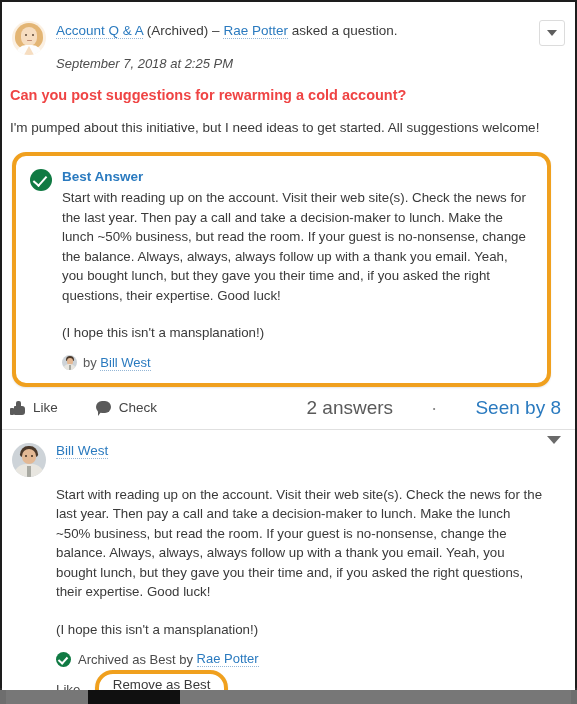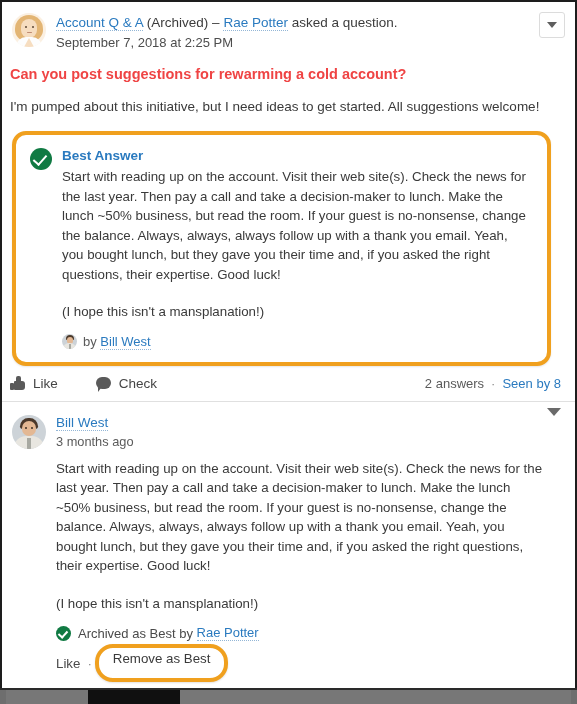--- a/index.html
+++ b/index.html
@@ -19,21 +19,21 @@
     overflow:hidden;
   }
   
   .frame-top{position:absolute;left:0;top:0;width:577px;height:2px;background:#1d1d1d;}
   .frame-left{position:absolute;left:0;top:0;width:2px;height:690px;background:#1d1d1d;}
   .frame-right{position:absolute;right:0;top:0;width:2px;height:690px;background:#1d1d1d;}
   .frame-bottom{position:absolute;left:0;top:688px;width:577px;height:2px;background:#2a2a2a;}
 
   .page{
     position:absolute;
-    left:2px;top:2px;
+    left:2px;top:10px;
     width:573px;
     height:686px;
     background:#ffffff;
     box-sizing:border-box;
     overflow:hidden;
   }
 
   
   .q-header{
     display:flex;
@@ -78,21 +78,21 @@
   .av-bill{background:#cdd3d8;}
   .av-bill .bhair{position:absolute;left:8px;top:3px;width:18px;height:11px;background:#4a382a;border-radius:9px 9px 3px 3px;}
   .av-bill .bface{position:absolute;left:10px;top:6px;width:14px;height:15px;background:#e3b894;border-radius:7px;}
   .av-bill .beL,.av-bill .beR{position:absolute;top:12px;width:2px;height:2px;background:#3a2c20;border-radius:50%;}
   .av-bill .beL{left:13px;} .av-bill .beR{left:19px;}
   .av-bill .bshirt{position:absolute;left:2px;bottom:0;width:30px;height:13px;background:#e8e6e0;border-radius:12px 12px 0 0;}
   .av-bill .btie{position:absolute;left:15px;bottom:0;width:4px;height:11px;background:#a8a9a2;}
 
   .q-meta{margin-left:10px;flex:1;min-width:0;padding-top:1px;}
   .q-line1{font-size:13.5px;color:#3c3c3c;line-height:19px;}
-  .q-line2{font-size:13px;color:#4d4d4d;line-height:19px;margin-top:1px;}
+  .q-line2{font-size:13px;color:#4d4d4d;line-height:19px;margin-top:14px;font-style:italic;}
   .link{
     color:#2a7abf;text-decoration:none;
     border-bottom:1px dotted #93b6d6;
     padding-bottom:0px;
   }
   .caret-box{
     position:absolute;right:10px;top:10px;
     width:24px;height:24px;
     border:1px solid #dcdcdc;border-radius:3px;
     background:#ffffff;
@@ -157,21 +157,21 @@
     position:relative;width:15px;height:14px;margin-right:8px;
   }
   .thumb .pad{position:absolute;left:4px;bottom:0;width:11px;height:9px;background:#5a5a5a;border-radius:1px 3px 3px 1px;}
   .thumb .stem{position:absolute;left:0px;bottom:0;width:3.5px;height:7px;background:#5a5a5a;border-radius:1px;}
   .thumb .up{position:absolute;left:6px;top:0px;width:5px;height:6px;background:#5a5a5a;border-radius:2px 2px 0 0;}
   .bubble{
     position:relative;width:15px;height:13px;margin-right:8px;
   }
   .bubble .b{position:absolute;left:0;top:0;width:15px;height:12px;background:#5a5a5a;border-radius:7px;}
   .bubble .tail{position:absolute;left:2px;bottom:-2px;width:0;height:0;border-style:solid;border-width:4px 3px 0 0;border-color:#5a5a5a transparent transparent transparent;}
-  .action-right{margin-left:auto;display:flex;align-items:center;font-size:13px;color:#5a5a5a;padding-right:4px;}
+  .action-right{margin-left:auto;display:flex;align-items:center;font-size:19px;color:#5a5a5a;padding-right:4px;gap:31px;}
   .dotsep{margin:0 7px;color:#8b8b8b;}
 
   .divider{height:1px;background:#e0e0e0;margin:0;}
 
   
   .answer{
     padding:12px 12px 0 10px;
     position:relative;
   }
   .ans-head{display:flex;align-items:flex-start;}
@@ -312,21 +312,20 @@
         <div class="avatar av-bill">
           <div class="bhair"></div>
           <div class="bface"></div>
           <div class="beL"></div>
           <div class="beR"></div>
           <div class="bshirt"></div>
           <div class="btie"></div>
         </div>
         <div class="ans-meta">
           <div class="ans-name"><a class="link" href="#">Bill West</a></div>
-          <div class="ans-time">3 months ago</div>
         </div>
         <div class="caret-plain">
           <span class="tri2"></span>
         </div>
       </div>
 
       <div class="ans-text">Start with reading up on the account. Visit their web site(s). Check the news for the last year. Then pay a call and take a decision-maker to lunch. Make the lunch ~50% business, but read the room. If your guest is no-nonsense, change the balance. Always, always, always follow up with a thank you email. Yeah, you bought lunch, but they gave you their time and, if you asked the right questions, their expertise. Good luck!</div>
       <div class="ans-par2">(I hope this isn't a mansplanation!)</div>
 
       <div class="selected-row">

